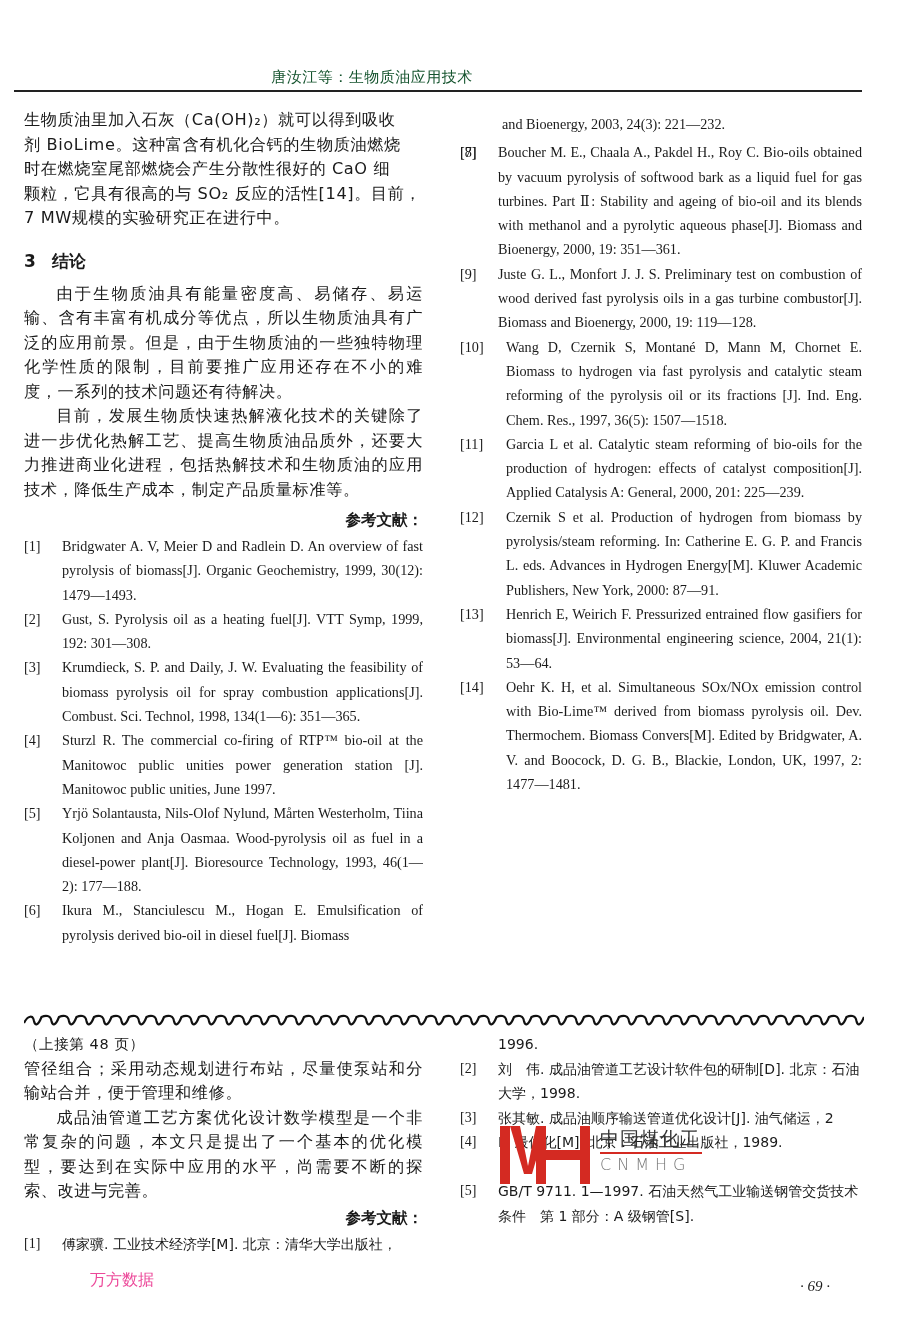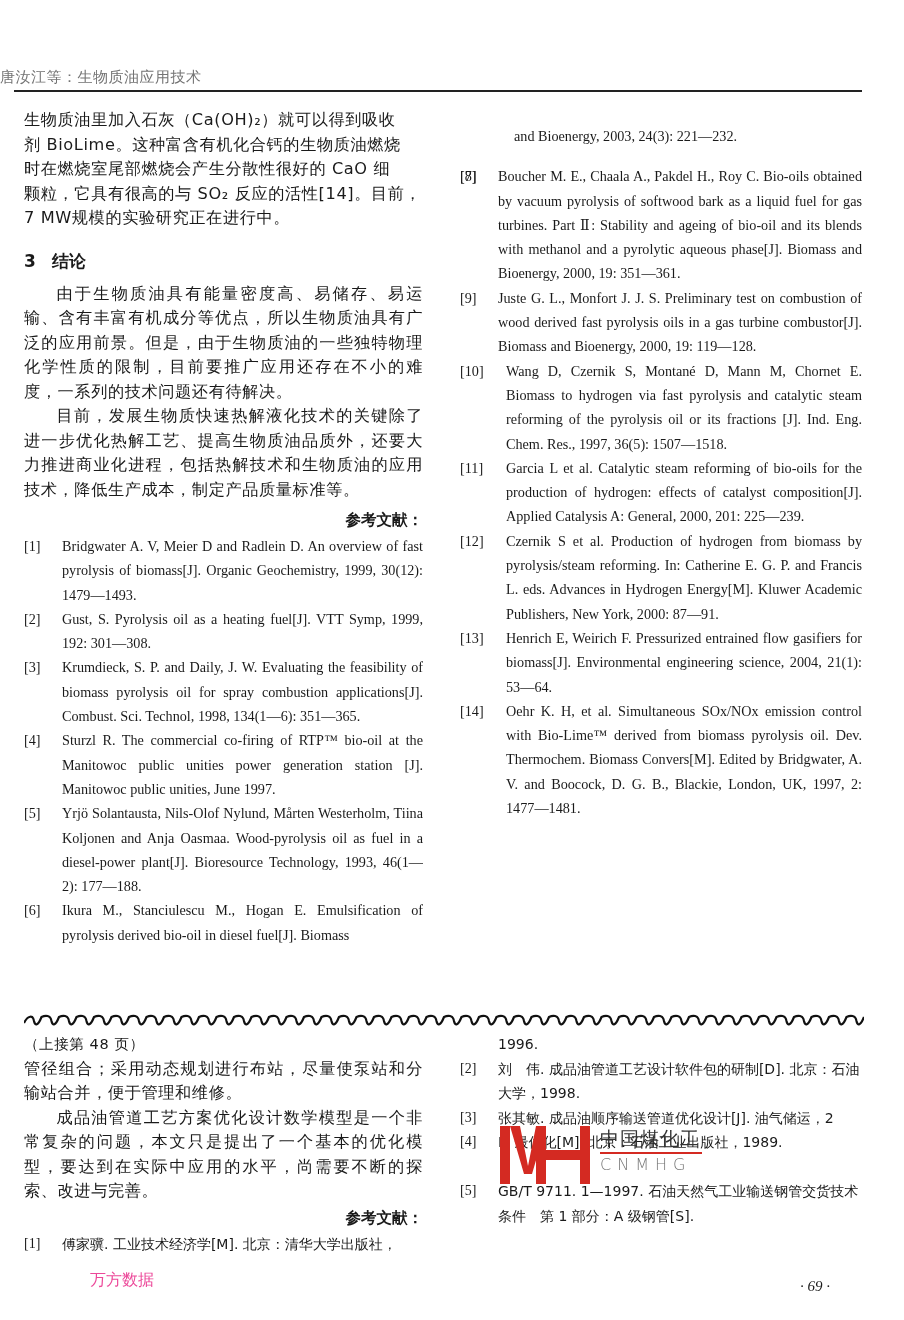--- a/index.html
+++ b/index.html
@@ -2,23 +2,23 @@
 <html><head>
 <meta charset="utf-8">
 <style>
   html, body { margin: 0; padding: 0; background: #ffffff; }
   body {
     width: 904px; height: 1320px; position: relative; overflow: hidden;
     font-family: "DejaVu Serif", "Liberation Serif", serif;
     color: #1a1a1a;
   }
   .page-header {
-    position: absolute; left: 0; top: 68px; width: 744px; text-align: left;
+    position: absolute; left: 0; top: 68px; width: 744px; text-align: center;
     font-family: "DejaVu Sans", "Liberation Sans", sans-serif;
-    font-size: 15px; color: #737373; letter-spacing: 0.5px;
+    font-size: 15px; color: #14532d; letter-spacing: 0.5px;
   }
 
   .col { position: absolute; }
   .col-left { left: 24px; width: 399px; }
   .col-right { left: 460px; width: 402px; }
 
   .cn-para {
     font-family: "DejaVu Sans", "Liberation Sans", sans-serif;
     font-size: 16.2px; line-height: 24.5px; margin: 0; text-align: justify;
     text-align-last: left; letter-spacing: 0.6px;
@@ -39,21 +39,21 @@
     font-size: 14.2px; line-height: 24.3px; text-align: justify; text-align-last: left;
   }
   .ref .ref-num { position: absolute; left: 0; top: 0; }
   .ref.wide { padding-left: 46px; }
   .ref-cn {
     position: relative; padding-left: 38px; margin: 0;
     font-family: "DejaVu Sans", "Liberation Sans", sans-serif;
     font-size: 14px; line-height: 24.5px;
   }
   .ref-cn .ref-num { position: absolute; left: 0; top: 0; font-family: "Liberation Serif", serif; }
-  .cont { padding-left: 38px; margin: 16px; font-family: "Liberation Serif", serif; font-size: 14.2px; line-height: 24.3px; }
+  .cont { padding-left: 38px; margin: 4px; font-family: "Liberation Serif", serif; font-size: 14.2px; line-height: 24.3px; }
 
   .wave {
     position: absolute; left: 24px; top: 1011px; width: 840px; height: 18px; overflow: hidden;
   }
   .logo {
     position: absolute; left: 500px; top: 1126px; width: 260px; height: 60px;
   }
   .logo-mark { position: absolute; left: 0; top: 0; }
   .logo-cn {
     position: absolute; left: 100px; top: 0px; font-family: "DejaVu Sans", sans-serif;

